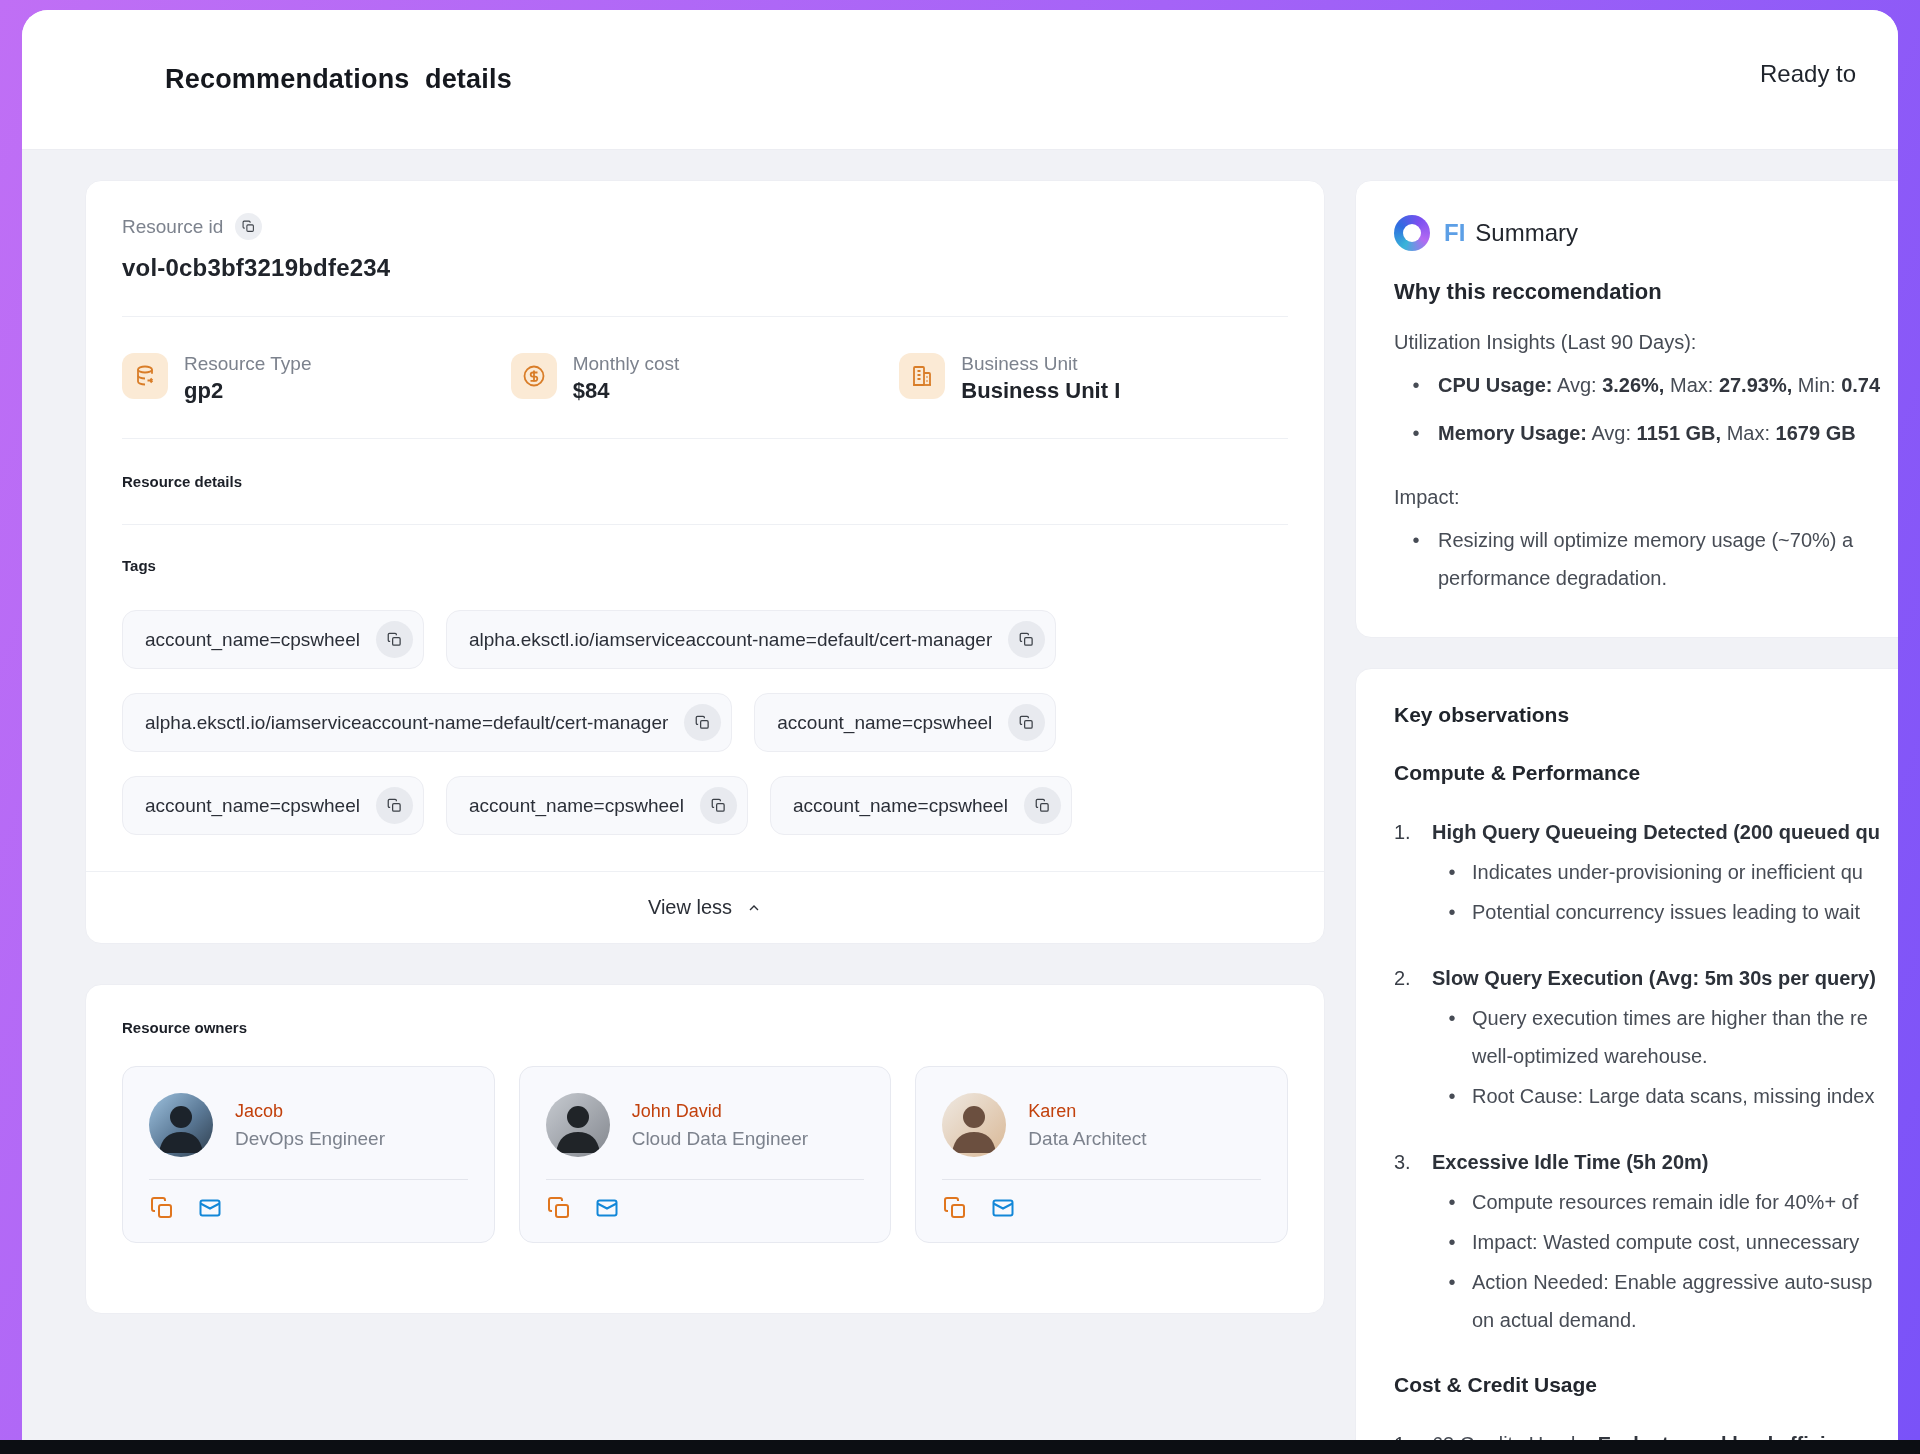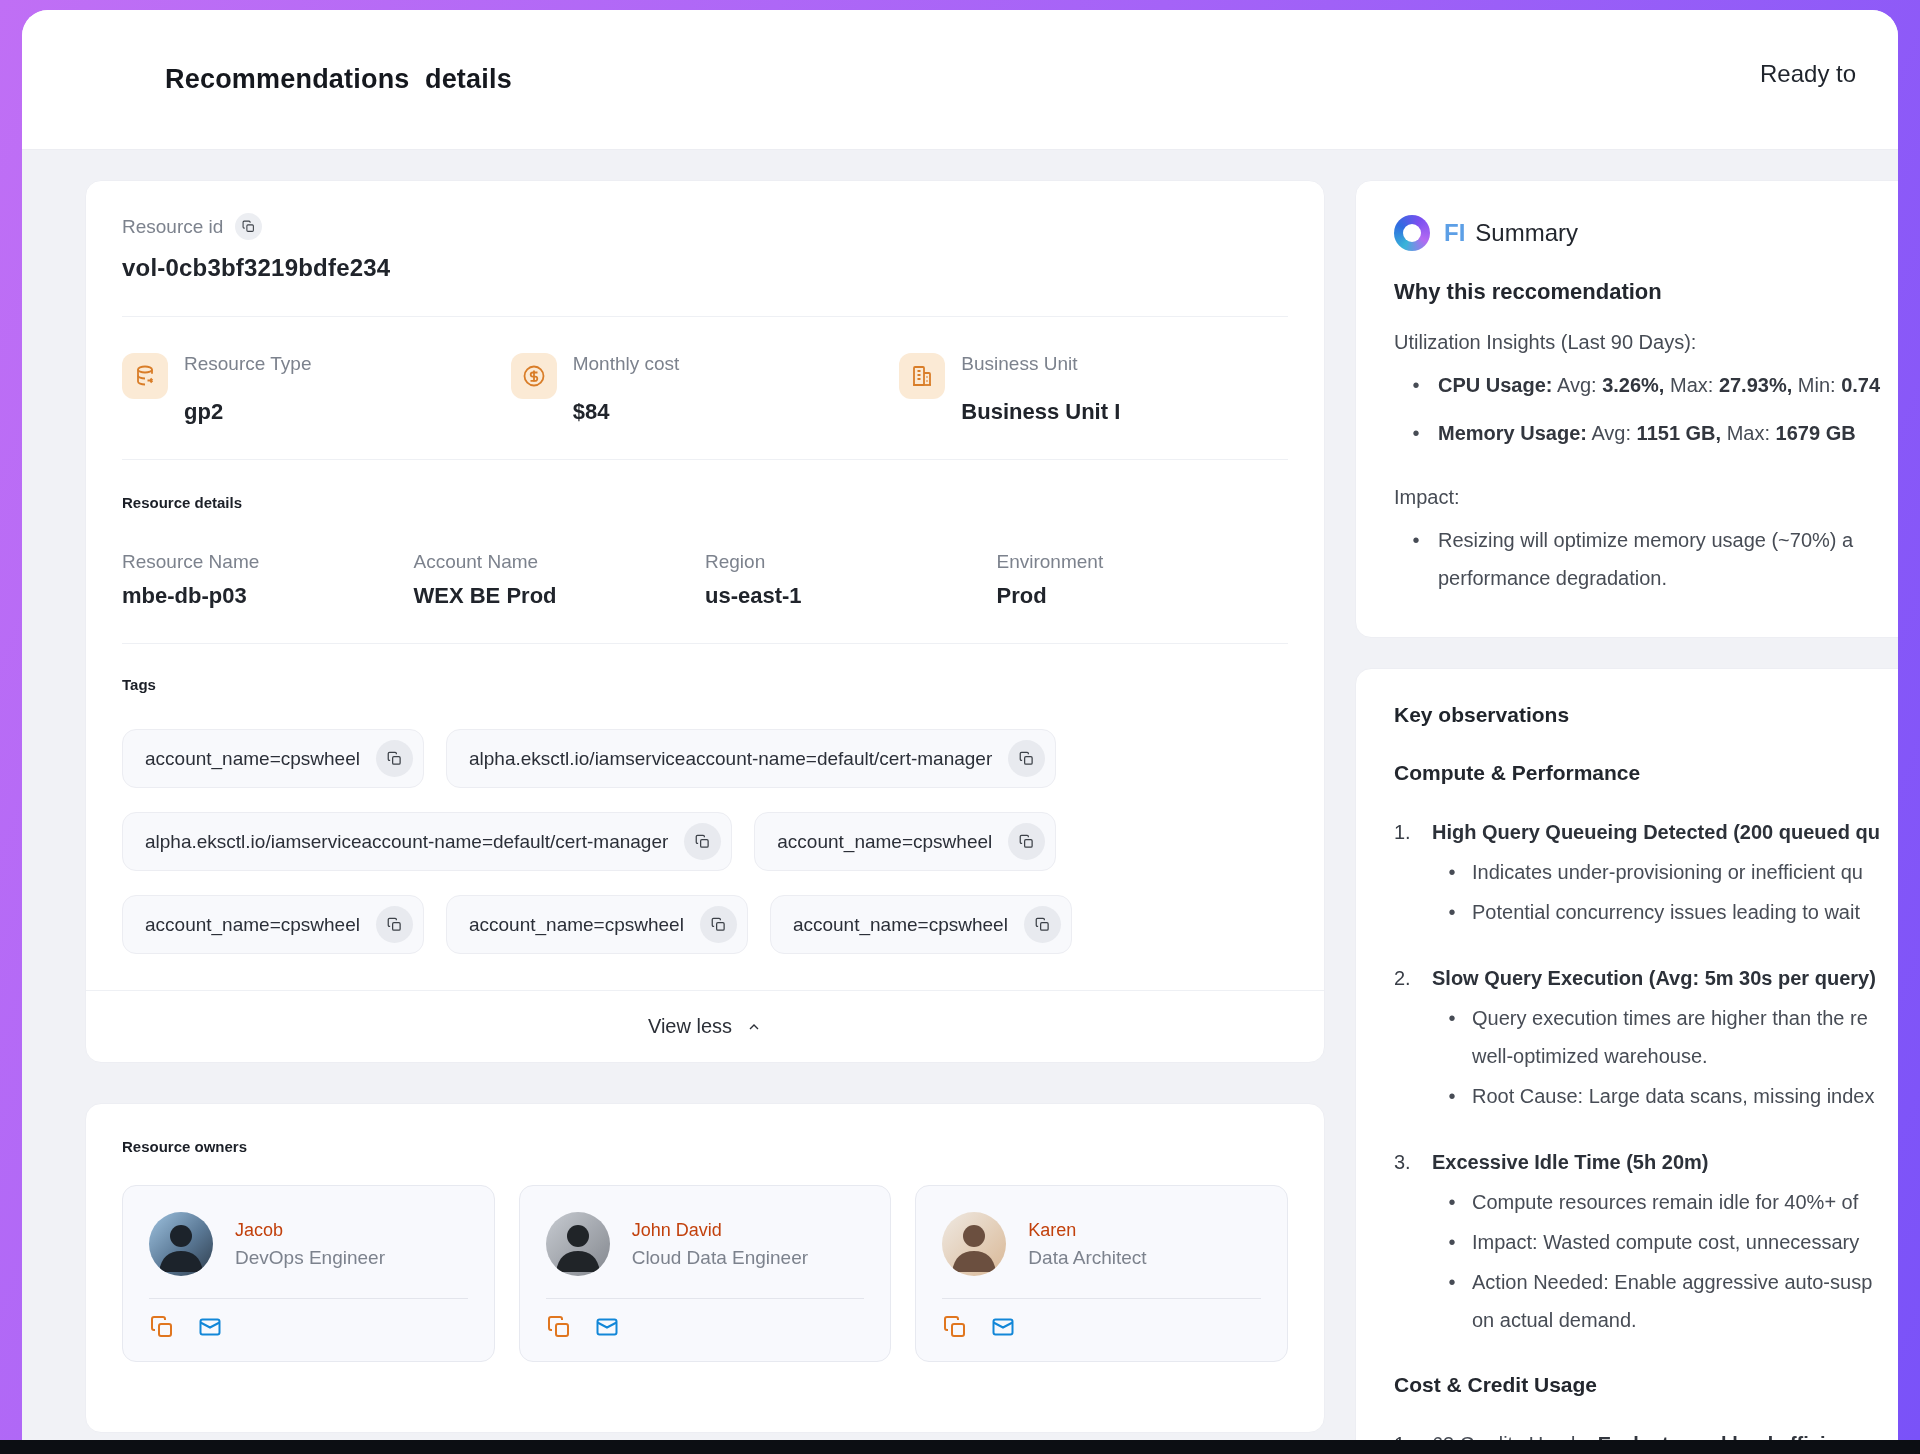--- a/index.html
+++ b/index.html
@@ -51,21 +51,21 @@
   .res-id { font-size:24px; font-weight:700; color:#20242b; margin-top:14px; letter-spacing:.2px; }
   .hr { height:1px; background:#eef0f4; margin:34px -0px 0 0; }
   .stats-row { display:flex; margin-top:36px; }
   .stat { display:flex; gap:16px; align-items:flex-start; width:413px; }
   .stat-icon {
     width:46px; height:46px; border-radius:12px; background:#fbead5;
     display:flex; align-items:center; justify-content:center; flex:0 0 46px;
   }
   .stat-icon svg { width:24px; height:24px; stroke:#d97d28; fill:none; stroke-width:1.8; }
   .stat-label { font-size:19px; color:#7c828d; }
-  .stat-value { font-size:22px; font-weight:700; color:#20242b; margin-top:24px; }
+  .stat-value { font-size:22px; font-weight:700; color:#20242b; margin-top:3px; }
   .section-title { font-size:15px; font-weight:700; color:#1b1f27; }
   .details-grid { display:flex; margin-top:40px; }
   .detail-col { width:320px; }
   .detail-col .val { font-size:22px; font-weight:700; color:#20242b; margin-top:10px; }
   .tags-wrap { display:flex; flex-direction:column; gap:24px; margin-top:36px; }
   .tag-row { display:flex; gap:22px; }
   .tag-chip {
     display:flex; align-items:center; gap:16px;
     background:#f8f9fc; border:1px solid #ecedf2; border-radius:14px;
     padding:10px 10px 10px 22px; height:59px;
@@ -205,38 +205,20 @@
             <div>
               <div class="stat-label">Business Unit</div>
               <div class="stat-value">Business Unit I</div>
             </div>
           </div>
         </div>
 
         <div class="hr"></div>
 
         <div class="section-title" style="margin-top:34px;">Resource details</div>
-        <div class="details-grid">
-          <div class="detail-col">
-            <div class="field-label">Resource Name</div>
-            <div class="val">mbe-db-p03</div>
-          </div>
-          <div class="detail-col">
-            <div class="field-label">Account Name</div>
-            <div class="val">WEX BE Prod</div>
-          </div>
-          <div class="detail-col">
-            <div class="field-label">Region</div>
-            <div class="val">us-east-1</div>
-          </div>
-          <div class="detail-col">
-            <div class="field-label">Environment</div>
-            <div class="val">Prod</div>
-          </div>
-        </div>
 
         <div class="hr"></div>
 
         <div class="section-title" style="margin-top:32px;">Tags</div>
         <div class="tags-wrap">
           <div class="tag-row">
             <div class="tag-chip">
               <span class="tag-text">account_name=cpswheel</span>
               <button class="tag-copy">
                   <svg viewBox="0 0 24 24">

